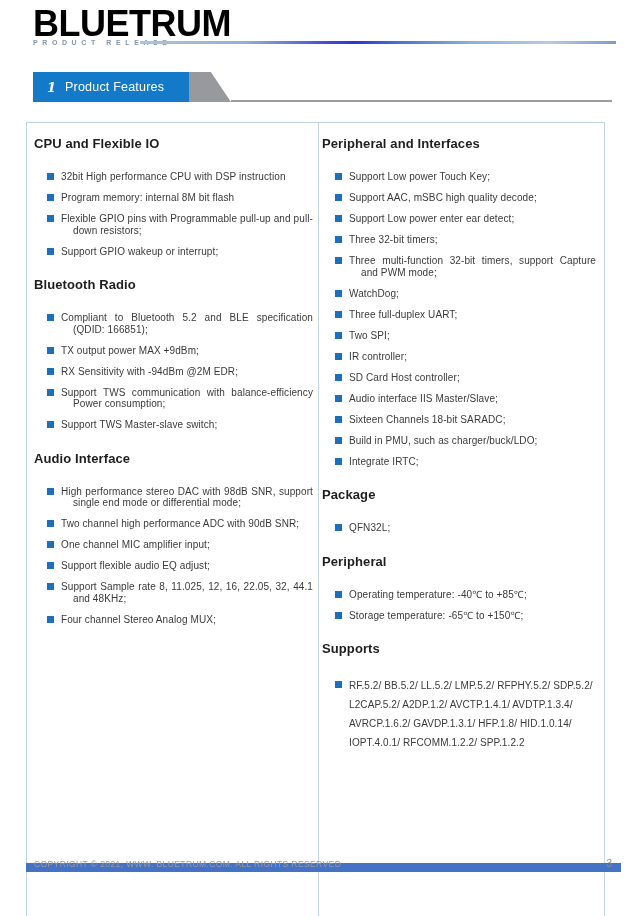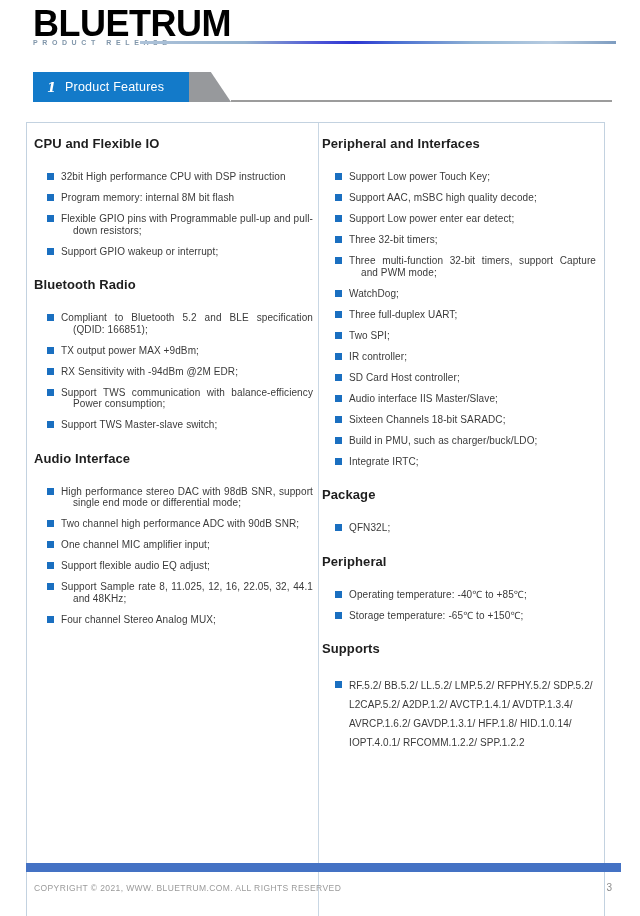--- a/index.html
+++ b/index.html
@@ -78,21 +78,21 @@
     padding-left: 27px; text-indent: 0; text-align: left;
     line-height: 19px;
   }
   .feature-list.loose .feature-item .sq { top: 5px; }
   
   .footer-bar {
     position: absolute; left: 26px; top: 863px; width: 595px; height: 9px;
     background: #4472c4;
   }
   .footer-row {
-    position: absolute; left: 34px; right: 28px; top: 882px;
+    position: absolute; left: 34px; right: 28px; top: 858px;
     display: flex; justify-content: space-between; align-items: baseline;
   }
   .copyright {
     font-size: 8.5px; color: #9a9a9a; letter-spacing: 0.4px;
   }
   .page-num { font-size: 10px; color: #8a8a8a; }
 </style>
 </head>
 <body>
 

